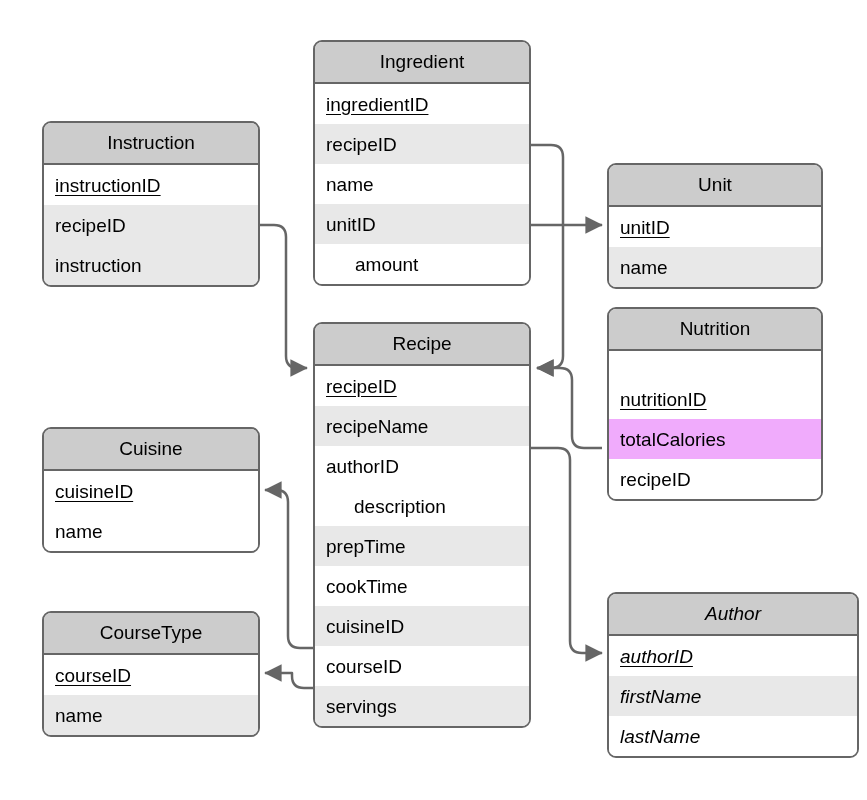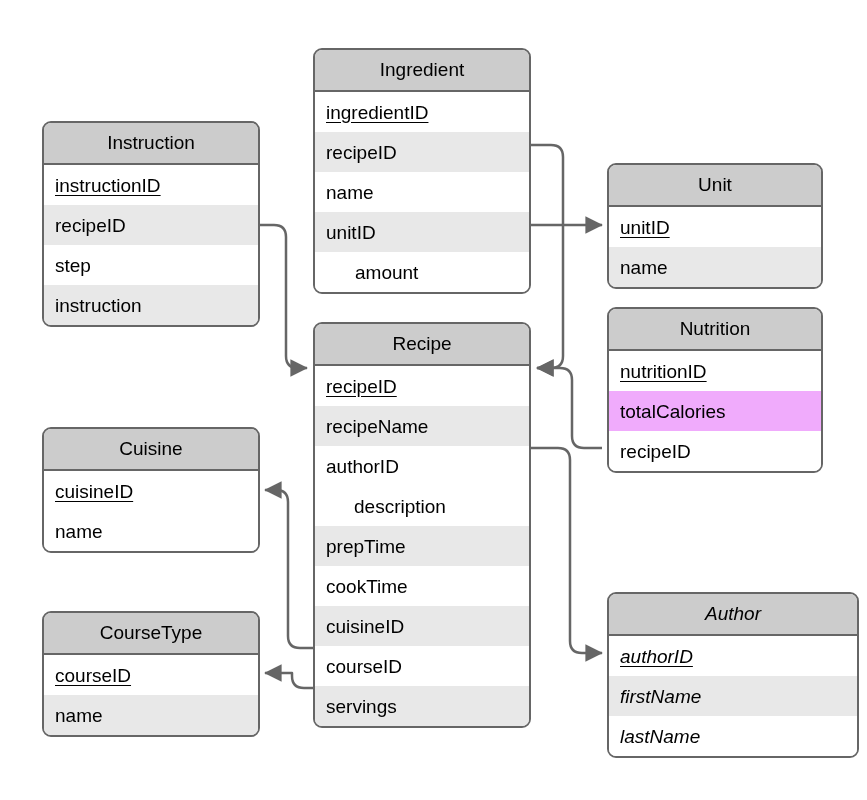--- a/index.html
+++ b/index.html
@@ -85,21 +85,21 @@
         <path d="M 531 145 L 551 145 Q 563 145 563 157 L 563 356 Q 563 368 551 368 L 537 368" stroke="#666666" fill="none" stroke-width="2.5" marker-end="url(#arrowhead)"></path>
         <path d="M 602 448 L 584 448 Q 572 448 572 436 L 572 380 Q 572 368 560 368 L 537 368" stroke="#666666" fill="none" stroke-width="2.5" marker-end="url(#arrowhead)"></path>
         <path d="M 260 225 L 274 225 Q 286 225 286 237 L 286 356 Q 286 368 298 368 L 307 368" stroke="#666666" fill="none" stroke-width="2.5" marker-end="url(#arrowhead)"></path>
         <path d="M 531 448 L 558 448 Q 570 448 570 460 L 570 641 Q 570 653 582 653 L 602 653" stroke="#666666" fill="none" stroke-width="2.5" marker-end="url(#arrowhead)"></path>
         <path d="M 313 648 L 300 648 Q 288 648 288 636 L 288 502 Q 288 490 276 490 L 265 490" stroke="#666666" fill="none" stroke-width="2.5" marker-end="url(#arrowhead)"></path>
         <path d="M 313 688 L 304 688 Q 292 688 292 676 L 292 673 Q 292 673 285 673 L 265 673" stroke="#666666" fill="none" stroke-width="2.5" marker-end="url(#arrowhead)"></path>
       </g>
   </svg>
 
   <div id="entities">
-      <div class="entity" style="left: 313px; top: 48px; width: 218px; border-color: rgb(102, 102, 102);">
+      <div class="entity" style="left: 313px; top: 40px; width: 218px; border-color: rgb(102, 102, 102);">
         <div class="entity-header" style="background: rgb(204, 204, 204); border-bottom-color: rgb(102, 102, 102); color: rgb(0, 0, 0);">Ingredient</div>
         <div class="attr-list">
           <div class="attr pk" style="background: rgb(255, 255, 255);">
             <span class="attr-label" style="color: rgb(0, 0, 0);">ingredientID</span>
           </div>
           <div class="attr shaded" style="background: rgb(232, 232, 232);">
             <span class="attr-label" style="color: rgb(0, 0, 0);">recipeID</span>
           </div>
           <div class="attr" style="background: rgb(255, 255, 255);">
             <span class="attr-label" style="color: rgb(0, 0, 0);">name</span>
@@ -114,23 +114,20 @@
       </div>
       <div class="entity" style="left: 42px; top: 121px; width: 218px; border-color: rgb(102, 102, 102);">
         <div class="entity-header" style="background: rgb(204, 204, 204); border-bottom-color: rgb(102, 102, 102); color: rgb(0, 0, 0);">Instruction</div>
         <div class="attr-list">
           <div class="attr pk" style="background: rgb(255, 255, 255);">
             <span class="attr-label" style="color: rgb(0, 0, 0);">instructionID</span>
           </div>
           <div class="attr shaded" style="background: rgb(232, 232, 232);">
             <span class="attr-label" style="color: rgb(0, 0, 0);">recipeID</span>
           </div>
-          <div class="attr" style="background: rgb(255, 255, 255);">
-            <span class="attr-label" style="color: rgb(0, 0, 0);">step</span>
-          </div>
           <div class="attr shaded" style="background: rgb(232, 232, 232);">
             <span class="attr-label" style="color: rgb(0, 0, 0);">instruction</span>
           </div>
         </div>
       </div>
       <div class="entity" style="left: 607px; top: 163px; width: 216px; border-color: rgb(102, 102, 102);">
         <div class="entity-header" style="background: rgb(204, 204, 204); border-bottom-color: rgb(102, 102, 102); color: rgb(0, 0, 0);">Unit</div>
         <div class="attr-list">
           <div class="attr pk" style="background: rgb(255, 255, 255);">
             <span class="attr-label" style="color: rgb(0, 0, 0);">unitID</span>
@@ -168,21 +165,21 @@
             <span class="attr-label" style="color: rgb(0, 0, 0);">courseID</span>
           </div>
           <div class="attr shaded" style="background: rgb(232, 232, 232);">
             <span class="attr-label" style="color: rgb(0, 0, 0);">servings</span>
           </div>
         </div>
       </div>
       <div class="entity" style="left: 607px; top: 307px; width: 216px; border-color: rgb(102, 102, 102);">
         <div class="entity-header" style="background: rgb(204, 204, 204); border-bottom-color: rgb(102, 102, 102); color: rgb(0, 0, 0);">Nutrition</div>
         <div class="attr-list">
-          <div class="attr pk" style="background: rgb(255, 255, 255);">
+          <div class="attr pk" style="background: rgb(255, 255, 255); margin-top: 28px;">
             <span class="attr-label" style="color: rgb(0, 0, 0);">nutritionID</span>
           </div>
           <div class="attr shaded" style="background: #f0abfc;">
             <span class="attr-label" style="color: rgb(0, 0, 0);">totalCalories</span>
           </div>
           <div class="attr" style="background: rgb(255, 255, 255);">
             <span class="attr-label" style="color: rgb(0, 0, 0);">recipeID</span>
           </div>
         </div>
       </div>

